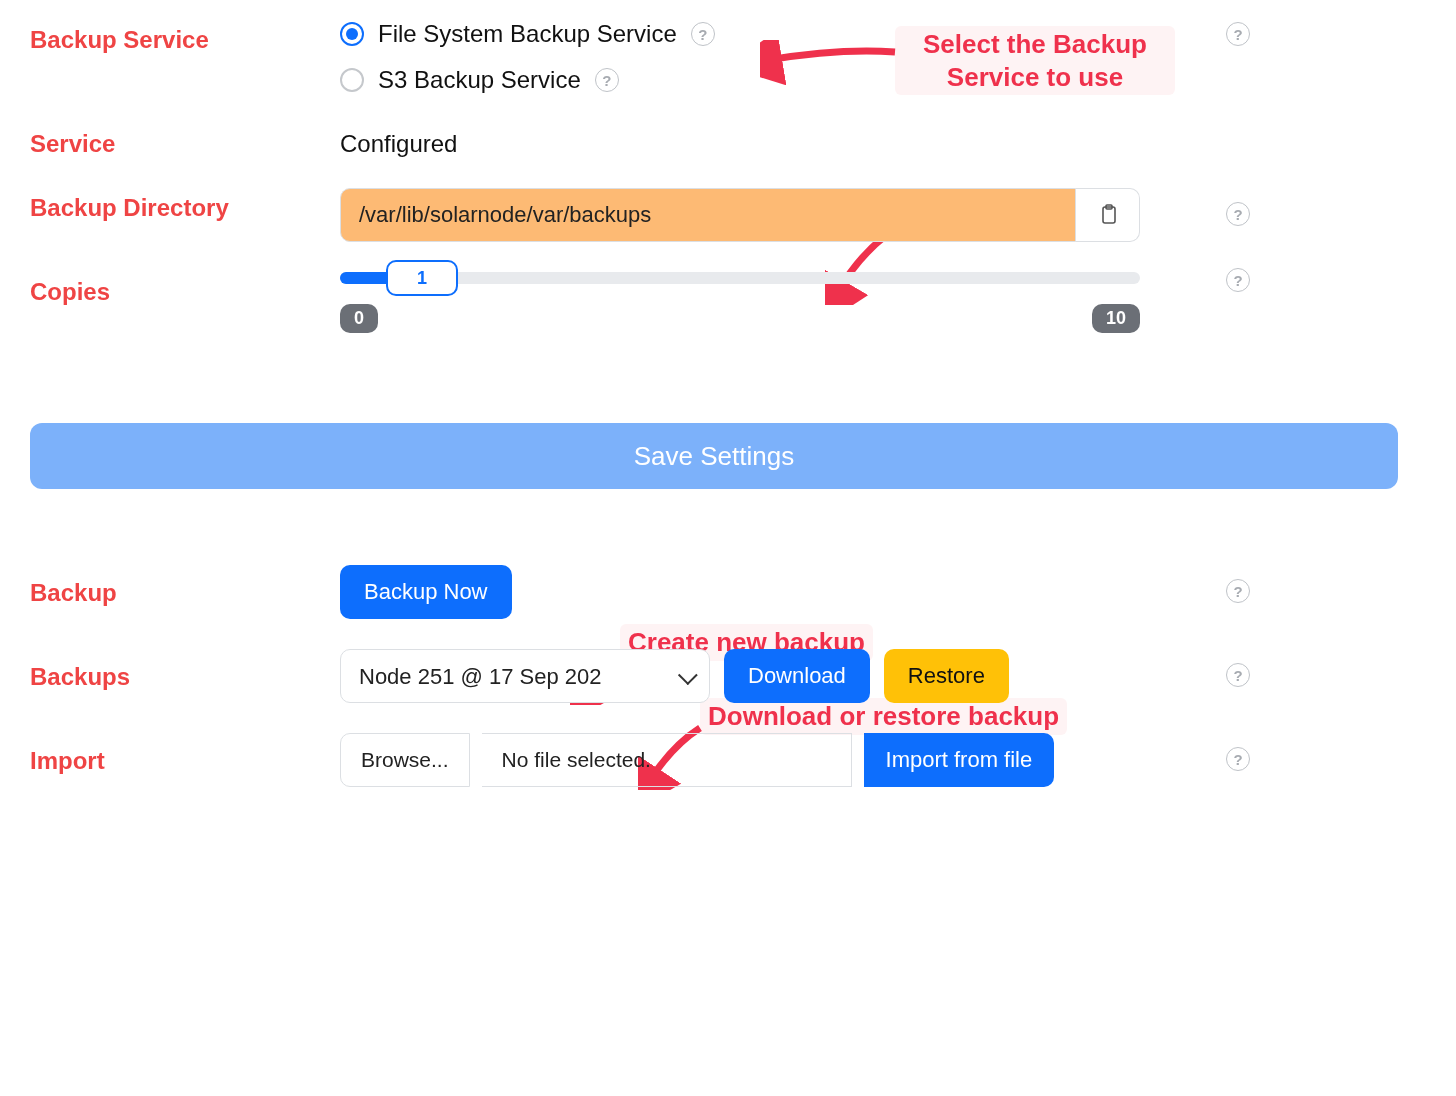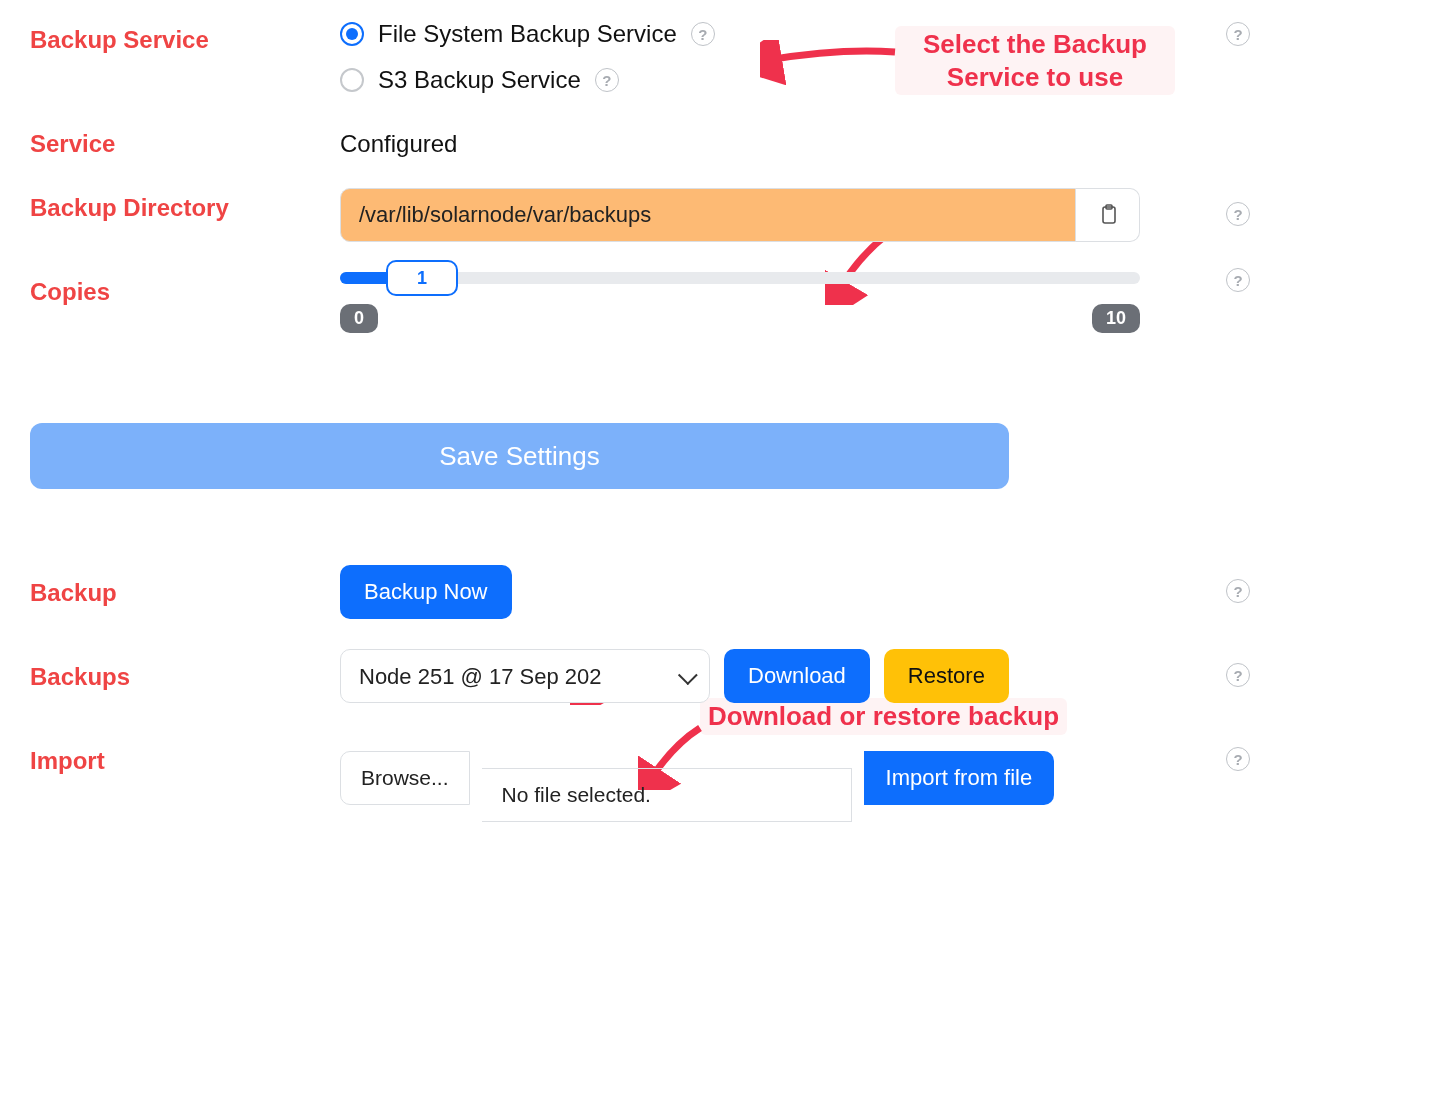--- a/index.html
+++ b/index.html
@@ -48,40 +48,40 @@
   .slider-fill { position: absolute; left: 0; top: 0; height: 100%; width: 46px; background: #0d6efd; border-radius: 6px 0 0 6px; }
   .slider-thumb {
     position: absolute; top: -12px; left: 46px; width: 72px; height: 36px;
     border: 2px solid #0d6efd; background: #fff; border-radius: 10px;
     display: flex; align-items: center; justify-content: center;
     color: #0d6efd; font-weight: 700; font-size: 18px;
   }
   .slider-labels { display: flex; justify-content: space-between; margin-top: 20px; }
   .slider-pill { background: #6b6f76; color: #fff; border-radius: 10px; padding: 4px 14px; font-size: 18px; font-weight: 600; }
   .save-btn {
-    width: 979px; height: 66px; border-radius: 12px; background: #7cb1fa; border: none;
+    width: 1368px; height: 66px; border-radius: 12px; background: #7cb1fa; border: none;
     color: #fff; font-size: 26px; font-weight: 500; margin-top: 40px; margin-bottom: 40px;
   }
   .btn { height: 54px; padding: 0 24px; border-radius: 10px; border: none; font-size: 22px; font-weight: 500; cursor: pointer; }
   .btn-primary { background: #0d6efd; color: #fff; }
   .btn-warning { background: #ffc107; color: #111; }
   .select {
     height: 54px; padding: 0 24px 0 18px; border: 1px solid #dcdfe3; border-radius: 10px;
     font-size: 22px; color: #222; background: #fff; appearance: none; width: 370px; position: relative;
   }
   .select-wrap { position: relative; }
   .select-wrap::after {
     content: ""; position: absolute; right: 18px; top: 22px;
     width: 12px; height: 12px; border-right: 2px solid #333; border-bottom: 2px solid #333;
     transform: rotate(45deg) translateY(-4px);
     pointer-events: none;
   }
   .file-group { display: flex; align-items: center; gap: 12px; }
   .browse-btn { height: 54px; padding: 0 20px; background: #fff; border: 1px solid #dcdfe3; border-radius: 10px 0 0 10px; font-size: 21px; color: #222;}
-  .file-text { height: 54px; padding: 0 20px; display: inline-flex; align-items: center; border: 1px solid #dcdfe3; border-left: none; font-size: 21px; color: #222; width: 370px; margin-top: 35px; }
+  .file-text { height: 54px; padding: 0 20px; display: inline-flex; align-items: center; border: 1px solid #dcdfe3; border-left: none; font-size: 21px; color: #222; width: 370px; }
   .import-btn { height: 54px; padding: 0 22px; background: #0d6efd; color: #fff; font-size: 22px; border: none; border-radius: 0 10px 10px 0; border-left: none;}
   .annotation {
     position: absolute; color: #ef314c; font-weight: 700; font-size: 26px;
     background: rgba(239,49,76,0.06); border-radius: 6px; padding: 2px 8px; line-height: 1.25;
     pointer-events: none; white-space: nowrap;
   }
   .arrow { position: absolute; pointer-events: none; }
   .row-field-wrap { flex:1; position: relative; }
 </style>
 </head>
@@ -107,20 +107,23 @@
   </div>
   <svg class="arrow" style="top:195px; left:795px; width:90px; height:90px;" viewBox="0 0 90 90">
     <defs>
         <marker id="ah2" markerWidth="8" markerHeight="8" refX="2" refY="4" orient="auto">
           <path d="M0,0 L8,4 L0,8 Z" fill="#ef314c"></path>
         </marker>
       </defs>
     <path d="M80,8 Q40,30 12,78" stroke="#ef314c" stroke-width="7" fill="none" marker-end="url(#ah2)"></path>
   </svg>
 
+  <div class="annotation" style="top:604px; left:590px;">
+    <span>Create new backup</span>
+  </div>
   <svg class="arrow" style="top:625px; left:540px; width:60px; height:60px;" viewBox="0 0 60 60">
     <defs>
         <marker id="ah3" markerWidth="8" markerHeight="8" refX="2" refY="4" orient="auto">
           <path d="M0,0 L8,4 L0,8 Z" fill="#ef314c"></path>
         </marker>
       </defs>
     <path d="M55,8 Q30,20 10,50" stroke="#ef314c" stroke-width="7" fill="none" marker-end="url(#ah3)"></path>
   </svg>
 
   <div class="annotation" style="top:678px; left:670px;">

